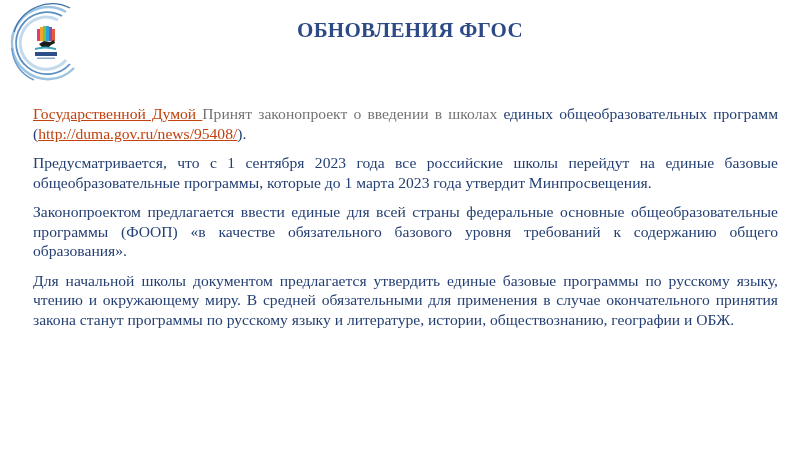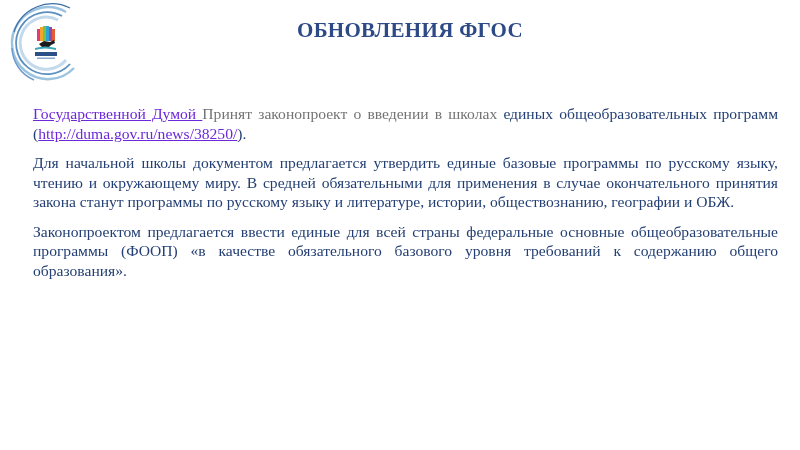--- a/index.html
+++ b/index.html
@@ -41,21 +41,21 @@
       top: 104px;
       width: 745px;
       color: #233f73;
       font-size: 15.6px;
       line-height: 19.5px;
       text-align: justify;
     }
     .para { margin: 0; }
     .para.gap { margin-top: 10px; }
     a.link {
-      color: #6d28d9;
+      color: #c2410c;
       text-decoration: underline;
     }
     .black { color: #737373; }
   </style>
 </head>
 <body>
 
 <div class="logo">
   <svg width="84" height="84" viewBox="0 0 84 84">
 
@@ -79,20 +79,21 @@
     <rect x="31" y="50" width="22" height="4" fill="#2b4f86"></rect>
     <rect x="33" y="55.5" width="18" height="1.5" fill="#8aa7cc"></rect>
   </svg>
 </div>
 
 <div class="title">
   <span>ОБНОВЛЕНИЯ ФГОС</span>
 </div>
 
 <div class="content">
-  <p class="para"><a class="link" href="#">Государственной Думой </a><span class="black">Принят законопроект о введении в школах</span><span> единых общеобразовательных программ (</span><a class="link" href="#">http://duma.gov.ru/news/38250/</a><span>).</span></p>
+  <p class="para"><a class="link" href="#">Государственной Думой </a><span class="black">Принят законопроект о введении в школах</span><span> единых общеобразовательных программ (</span><a class="link" href="#">http://duma.gov.ru/news/95408/</a><span>).</span></p>
 
 
+  <p class="para gap">Предусматривается, что с 1 сентября 2023 года все российские школы перейдут на единые базовые общеобразовательные программы, которые до 1 марта 2023 года утвердит Минпросвещения.</p>
+
+  <p class="para gap">Законопроектом предлагается ввести единые для всей страны федеральные основные общеобразовательные программы (ФООП) «в качестве обязательного базового уровня требований к содержанию общего образования».</p>
 
   <p class="para gap">Для начальной школы документом предлагается утвердить единые базовые программы по русскому языку, чтению и окружающему миру. В средней обязательными для применения в случае окончательного принятия закона станут программы по русскому языку и литературе, истории, обществознанию, географии и ОБЖ.</p>
-
-  <p class="para gap">Законопроектом предлагается ввести единые для всей страны федеральные основные общеобразовательные программы (ФООП) «в качестве обязательного базового уровня требований к содержанию общего образования».</p>
 </div>
 
 </body></html>

